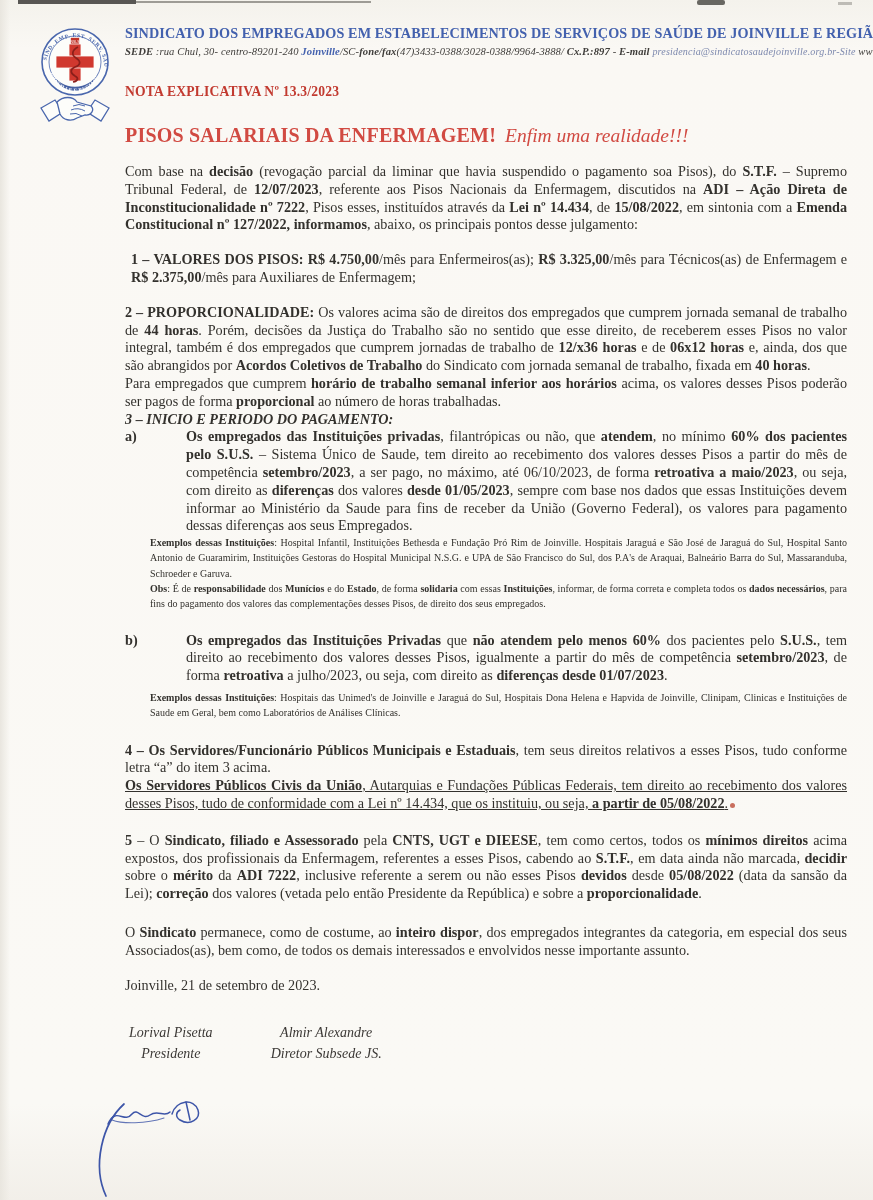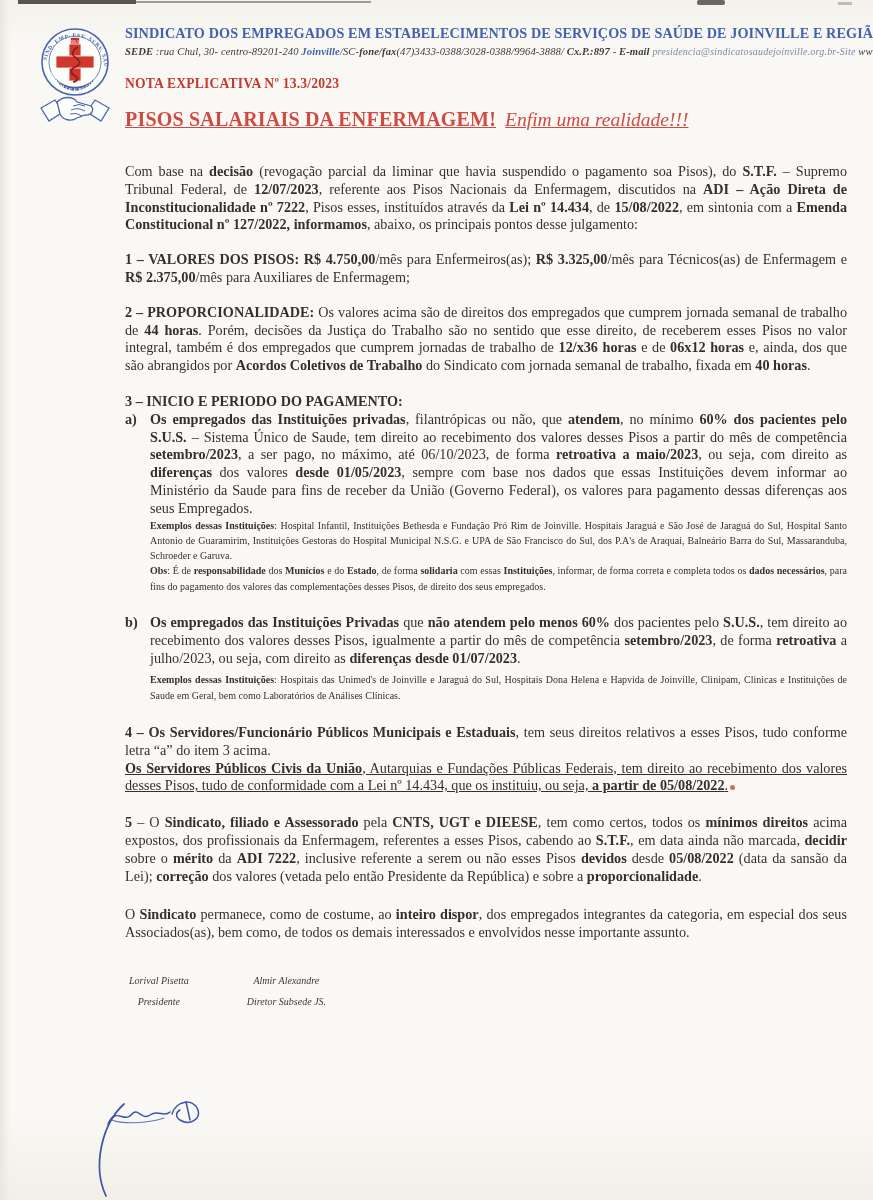--- a/index.html
+++ b/index.html
@@ -27,43 +27,43 @@
     font-weight:bold;font-size:14.2px;color:#4361ae;white-space:nowrap;letter-spacing:.1px;
   }
   .sede-line{
     position:absolute;left:125px;top:46px;width:740px;
     font-size:10.6px;font-style:italic;color:#3f3d3a;white-space:nowrap;letter-spacing:.1px;
   }
   .sede-line .b{font-weight:bold;text-align:right;}
   .sede-line .blue{color:#4361ae;}
   .email-tiny{font-size:10px;color:#7c88ad;filter:blur(.4px);letter-spacing:.2px;margin-top:44px;}
   .nota{
-    position:absolute;left:125px;top:76px;
+    position:absolute;left:125px;top:84px;
     font-weight:bold;font-size:13.6px;color:#c23a30;letter-spacing:.2px;
   }
-  .doc-title{position:absolute;left:125px;top:108px;white-space:nowrap;color:#d14a42;text-decoration:underline;}
+  .doc-title{position:absolute;left:125px;top:124px;white-space:nowrap;color:#d14a42;}
   .doc-title .main{font-weight:bold;font-size:20px;letter-spacing:.2px;}
   .doc-title .sub{font-style:italic;font-size:19.5px;margin-left:9px;}
 
   
   .doc-body{
     position:absolute;left:125px;top:163px;width:722px;
     font-size:14.2px;line-height:17.8px;
   }
   .para{text-align:justify;}
   .para .b{font-weight:bold;}
   .para.item{display:flex;}
   .para.item .marker{flex:0 0 25px;font-weight:bold;}
-  .para.item .item-text{flex:1;text-align:justify;}
+  .para.item .item-text{flex:1;text-align:justify;margin-left:36px;}
   .para.small{font-size:10px;line-height:15.3px;margin-left:25px;}
   .red-dot{display:inline-block;width:5px;height:5px;border-radius:50%;background:#c96f5e;margin-left:2px;}
 
   
   .sig-row{display:flex;margin-top:28px;margin-left:4px;gap:58px;}
-  .sig-col{text-align:center;font-style:italic;font-size:10px;line-height:21px;color:#3b3835;}
+  .sig-col{text-align:center;font-style:italic;font-size:14px;line-height:21px;color:#3b3835;}
   .signature-svg{position:absolute;left:90px;top:1094px;z-index:3;}
 </style>
 </head>
 <body>
 
 <div class="page">
 
   <div class="scan-line1"></div>
   <div class="scan-line2"></div>
   <div class="scan-blob1"></div>
@@ -104,38 +104,40 @@
   <div class="org-name">SINDICATO DOS EMPREGADOS EM ESTABELECIMENTOS DE SERVIÇOS DE SAÚDE DE JOINVILLE E REGIÃO</div>
   <div class="sede-line"><span class="b">SEDE </span><span>:rua Chul, 30- centro-89201-240 </span><span class="b blue">Joinville</span><span>/SC-</span><span class="b">fone/fax</span><span>(47)3433-0388/3028-0388/9964-3888/ </span><span class="b">Cx.P.:897</span><span> - </span><span class="b">E-mail </span><span class="email-tiny">presidencia@sindicatosaudejoinville.org.br-</span><span class="email-tiny">Site</span><span>  www.sindicatosaudejoinville.org.br</span></div>
   <div class="nota">NOTA EXPLICATIVA Nº 13.3/2023</div>
   <div class="doc-title">
     <span class="main">PISOS SALARIAIS DA ENFERMAGEM!</span><span class="sub">Enfim uma realidade!!!</span>
   </div>
 
   <div class="doc-body" id="doc-body">
 
     <div class="para p" style="margin-top: 0px;"><span>Com base na </span><span class="b">decisão</span><span>  (revogação parcial da liminar que havia suspendido o pagamento soa Pisos),  do </span><span class="b">S.T.F.</span><span> – Supremo Tribunal Federal, de </span><span class="b">12/07/2023</span><span>, referente aos Pisos Nacionais da Enfermagem, discutidos na </span><span class="b">ADI – Ação Direta de Inconstitucionalidade nº 7222</span><span>, Pisos esses, instituídos através da </span><span class="b">Lei nº 14.434</span><span>, de </span><span class="b">15/08/2022</span><span>, em sintonia com a </span><span class="b">Emenda Constitucional nº 127/2022, informamos</span><span>, abaixo, os principais pontos desse julgamento:</span></div>
-      <div class="para p" style="margin-top: 17px;"><span class="b">1 – VALORES DOS PISOS: R$ 4.750,00</span><span>/mês para Enfermeiros(as); </span><span class="b">R$ 3.325,00</span><span>/mês para Técnicos(as) de Enfermagem e </span><span class="b">R$ 2.375,00</span><span>/mês para Auxiliares de Enfermagem;</span></div>
+      <div class="para p" style="margin-top: 17px; margin-left: 6px;"><span class="b">1 – VALORES DOS PISOS: R$ 4.750,00</span><span>/mês para Enfermeiros(as); </span><span class="b">R$ 3.325,00</span><span>/mês para Técnicos(as) de Enfermagem e </span><span class="b">R$ 2.375,00</span><span>/mês para Auxiliares de Enfermagem;</span></div>
       <div class="para p" style="margin-top: 17px;"><span class="b">2 – PROPORCIONALIDADE:</span><span> Os valores acima são de direitos dos empregados que cumprem jornada semanal de trabalho de </span><span class="b">44 horas</span><span>. Porém, decisões da Justiça do Trabalho são no sentido que esse direito, de receberem esses Pisos no valor integral, também é dos empregados que cumprem jornadas de trabalho de </span><span class="b">12/x36 horas</span><span> e de </span><span class="b">06x12 horas</span><span> e, ainda, dos que são abrangidos por </span><span class="b">Acordos Coletivos de Trabalho</span><span> do Sindicato com jornada semanal de trabalho, fixada em </span><span class="b">40 horas</span><span>.</span></div>
-      <div class="para p" style="margin-top: 18px;"><span class="b">3 – INICIO E PERIODO DO PAGAMENTO:</span></div>
+      <div class="para p" style="margin-top: 0px;"><span>Para empregados que cumprem </span><span class="b">horário de trabalho semanal inferior aos horários</span><span> acima, os valores desses Pisos poderão ser pagos de forma </span><span class="b">proporcional</span><span> ao número de horas trabalhadas.</span></div>
+      <div class="para p" style=" font-style: italic;"><span class="b">3 – INICIO E PERIODO DO PAGAMENTO:</span></div>
       <div class="para item" style="margin-top: 0px;">
         <span class="marker">a)</span>
         <span class="item-text"><span class="b">Os empregados das Instituições privadas</span><span>, filantrópicas ou não, que </span><span class="b">atendem</span><span>, no mínimo </span><span class="b">60% dos pacientes pelo S.U.S.</span><span> – Sistema Único de Saude, tem direito ao recebimento dos valores desses Pisos a partir do mês de competência </span><span class="b">setembro/2023</span><span>, a ser pago, no máximo, até 06/10/2023, de forma </span><span class="b">retroativa a maio/2023</span><span>, ou seja, com direito as </span><span class="b">diferenças</span><span> dos valores </span><span class="b">desde 01/05/2023</span><span>, sempre com base nos dados que essas Instituições devem informar ao Ministério da Saude para fins de receber da União (Governo Federal), os valores para pagamento dessas diferenças aos seus Empregados.</span></span>
       </div>
       <div class="para small" style="margin-top: 0px;"><span class="b">Exemplos dessas Instituições</span><span>: Hospital Infantil, Instituições Bethesda e Fundação Pró Rim de Joinville. Hospitais Jaraguá e São José de Jaraguá do Sul, Hospital Santo Antonio de Guaramirim, Instituições Gestoras do Hospital Municipal N.S.G. e UPA de São Francisco do Sul, dos P.A's de Araquai, Balneário Barra do Sul, Massaranduba, Schroeder e Garuva.</span></div>
       <div class="para small" style="margin-top: 0px;"><span class="b">Obs</span><span>: É de </span><span class="b">responsabilidade</span><span> dos </span><span class="b">Munícios</span><span> e do </span><span class="b">Estado</span><span>, de forma </span><span class="b">solidaria</span><span> com essas </span><span class="b">Instituições</span><span>, informar, de forma correta e completa todos os </span><span class="b">dados necessários</span><span>, para fins do pagamento dos valores das complementações desses Pisos, de direito dos seus empregados.</span></div>
       <div class="para item" style="margin-top: 20px;">
         <span class="marker">b)</span>
         <span class="item-text"><span class="b">Os empregados das Instituições Privadas</span><span> que </span><span class="b">não atendem pelo menos 60%</span><span> dos pacientes pelo </span><span class="b">S.U.S.</span><span>, tem direito ao recebimento dos valores desses Pisos, igualmente a partir do mês de competência </span><span class="b">setembro/2023</span><span>, de forma </span><span class="b">retroativa</span><span> a julho/2023, ou seja, com direito as </span><span class="b">diferenças desde 01/07/2023</span><span>.</span></span>
       </div>
       <div class="para small" style="margin-top: 5px;"><span class="b">Exemplos dessas Instituições</span><span>: Hospitais das Unimed's de Joinville e Jaraguá do Sul, Hospitais Dona Helena e Hapvida de Joinville, Clinipam, Clinicas e Instituições de Saude em Geral, bem como Laboratórios de Análises Clínicas.</span></div>
       <div class="para p" style="margin-top: 21px;"><span class="b">4 – Os Servidores/Funcionário Públicos Municipais e Estaduais</span><span>, tem seus direitos relativos a esses Pisos, tudo conforme letra “a” do item 3 acima.</span></div>
       <div class="para p" style="margin-top: 0px; text-decoration: underline;"><span class="b">Os Servidores Públicos Civis da União</span><span>, Autarquias e Fundações Públicas Federais, tem direito ao recebimento dos valores desses Pisos, tudo de conformidade com a Lei nº 14.434, que os instituiu, ou seja, </span><span class="b">a partir de 05/08/2022</span><span>.</span><span class="red-dot"></span></div>
       <div class="para p" style="margin-top: 19px;"><span class="b">5</span><span> – O </span><span class="b">Sindicato, filiado e Assessorado</span><span> pela </span><span class="b">CNTS, UGT e DIEESE</span><span>, tem como certos, todos os </span><span class="b">mínimos direitos</span><span> acima expostos, dos profissionais da Enfermagem, referentes a esses Pisos, cabendo ao </span><span class="b">S.T.F.</span><span>, em data ainda não marcada, </span><span class="b">decidir</span><span> sobre o </span><span class="b">mérito</span><span> da </span><span class="b">ADI 7222</span><span>, inclusive referente a serem ou não esses Pisos </span><span class="b">devidos</span><span> desde </span><span class="b">05/08/2022</span><span> (data da sansão da Lei); </span><span class="b">correção</span><span> dos valores (vetada pelo então Presidente da República) e sobre a </span><span class="b">proporcionalidade</span><span>.</span></div>
       <div class="para p" style="margin-top: 21px;"><span>O </span><span class="b">Sindicato</span><span> permanece, como de costume, ao </span><span class="b">inteiro dispor</span><span>, dos empregados integrantes da categoria, em especial dos seus Associados(as), bem como, de todos os demais interessados e envolvidos nesse importante assunto.</span></div>
+      <div class="para p" style="margin-top: 17px;"><span>Joinville, 21 de setembro de 2023.</span></div>
       <div class="sig-row" id="sig-row">
         <div class="sig-col">
           <div>Lorival Pisetta</div>
           <div>Presidente</div>
         </div>
         <div class="sig-col">
           <div>Almir Alexandre</div>
           <div>Diretor Subsede JS.</div>
         </div>
       </div>

